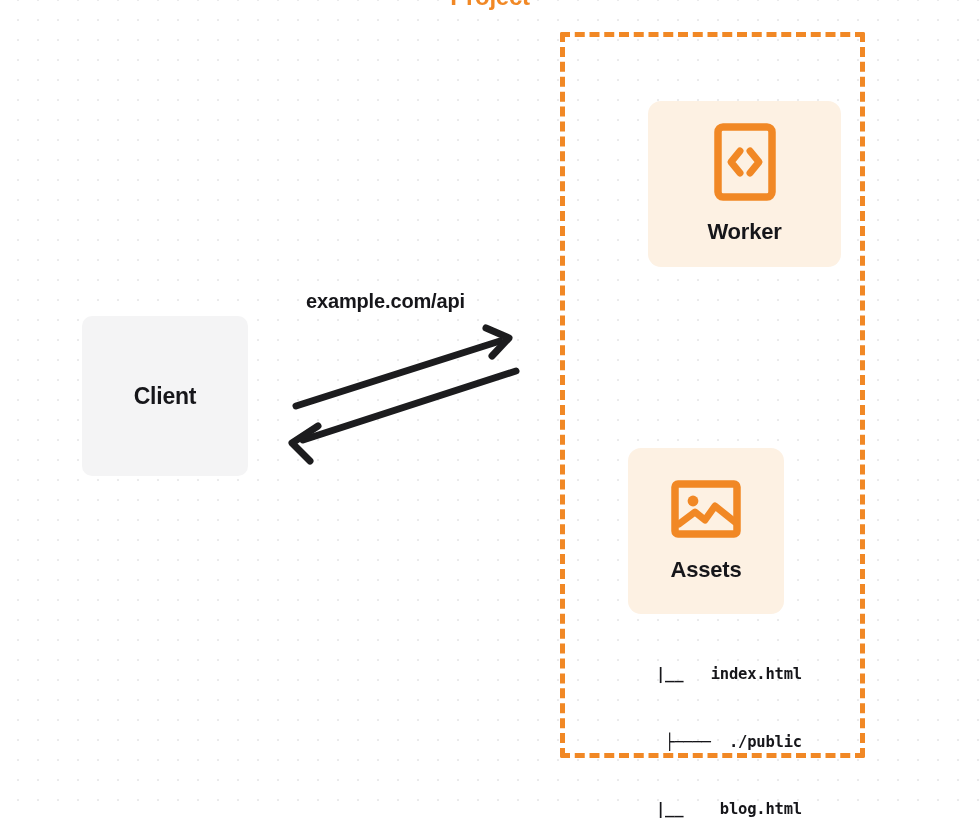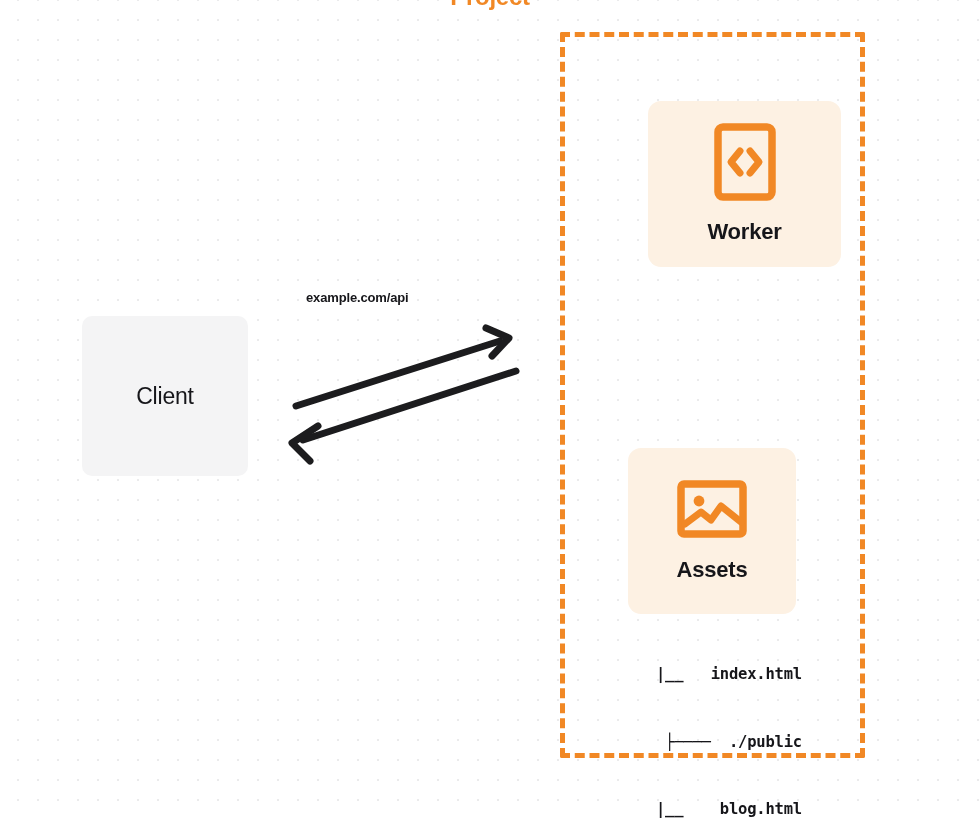--- a/index.html
+++ b/index.html
@@ -33,31 +33,31 @@
     width: 166px;
     height: 160px;
     background: #f4f4f5;
     border-radius: 10px;
     display: flex;
     align-items: center;
     justify-content: center;
   }
   #client-node .node-label {
     font-size: 23px;
-    font-weight: normal;
+    font-weight: bold;
     color: #16161a;
     letter-spacing: -0.2px;
   }
 
   
   #connection-label {
     position: absolute;
     left: 306px;
     top: 290px;
-    font-size: 13px;
+    font-size: 20px;
     font-weight: bold;
     color: #16161a;
     letter-spacing: -0.15px;
     white-space: nowrap;
     text-align: right;
   }
 
   
   #arrows-layer {
     position: absolute;
@@ -110,21 +110,21 @@
   #worker-card {
     left: 632px;
     top: 101px;
     width: 193px;
     height: 166px;
     margin-left: 16px;
   }
   #assets-card {
     left: 628px;
     top: 448px;
-    width: 168px;
+    width: 156px;
     height: 166px;
   }
   .service-card .card-icon {
     display: block;
     margin-bottom: 14px;
   }
   .service-card .card-label {
     font-size: 22px;
     font-weight: bold;
     color: #16161a;

